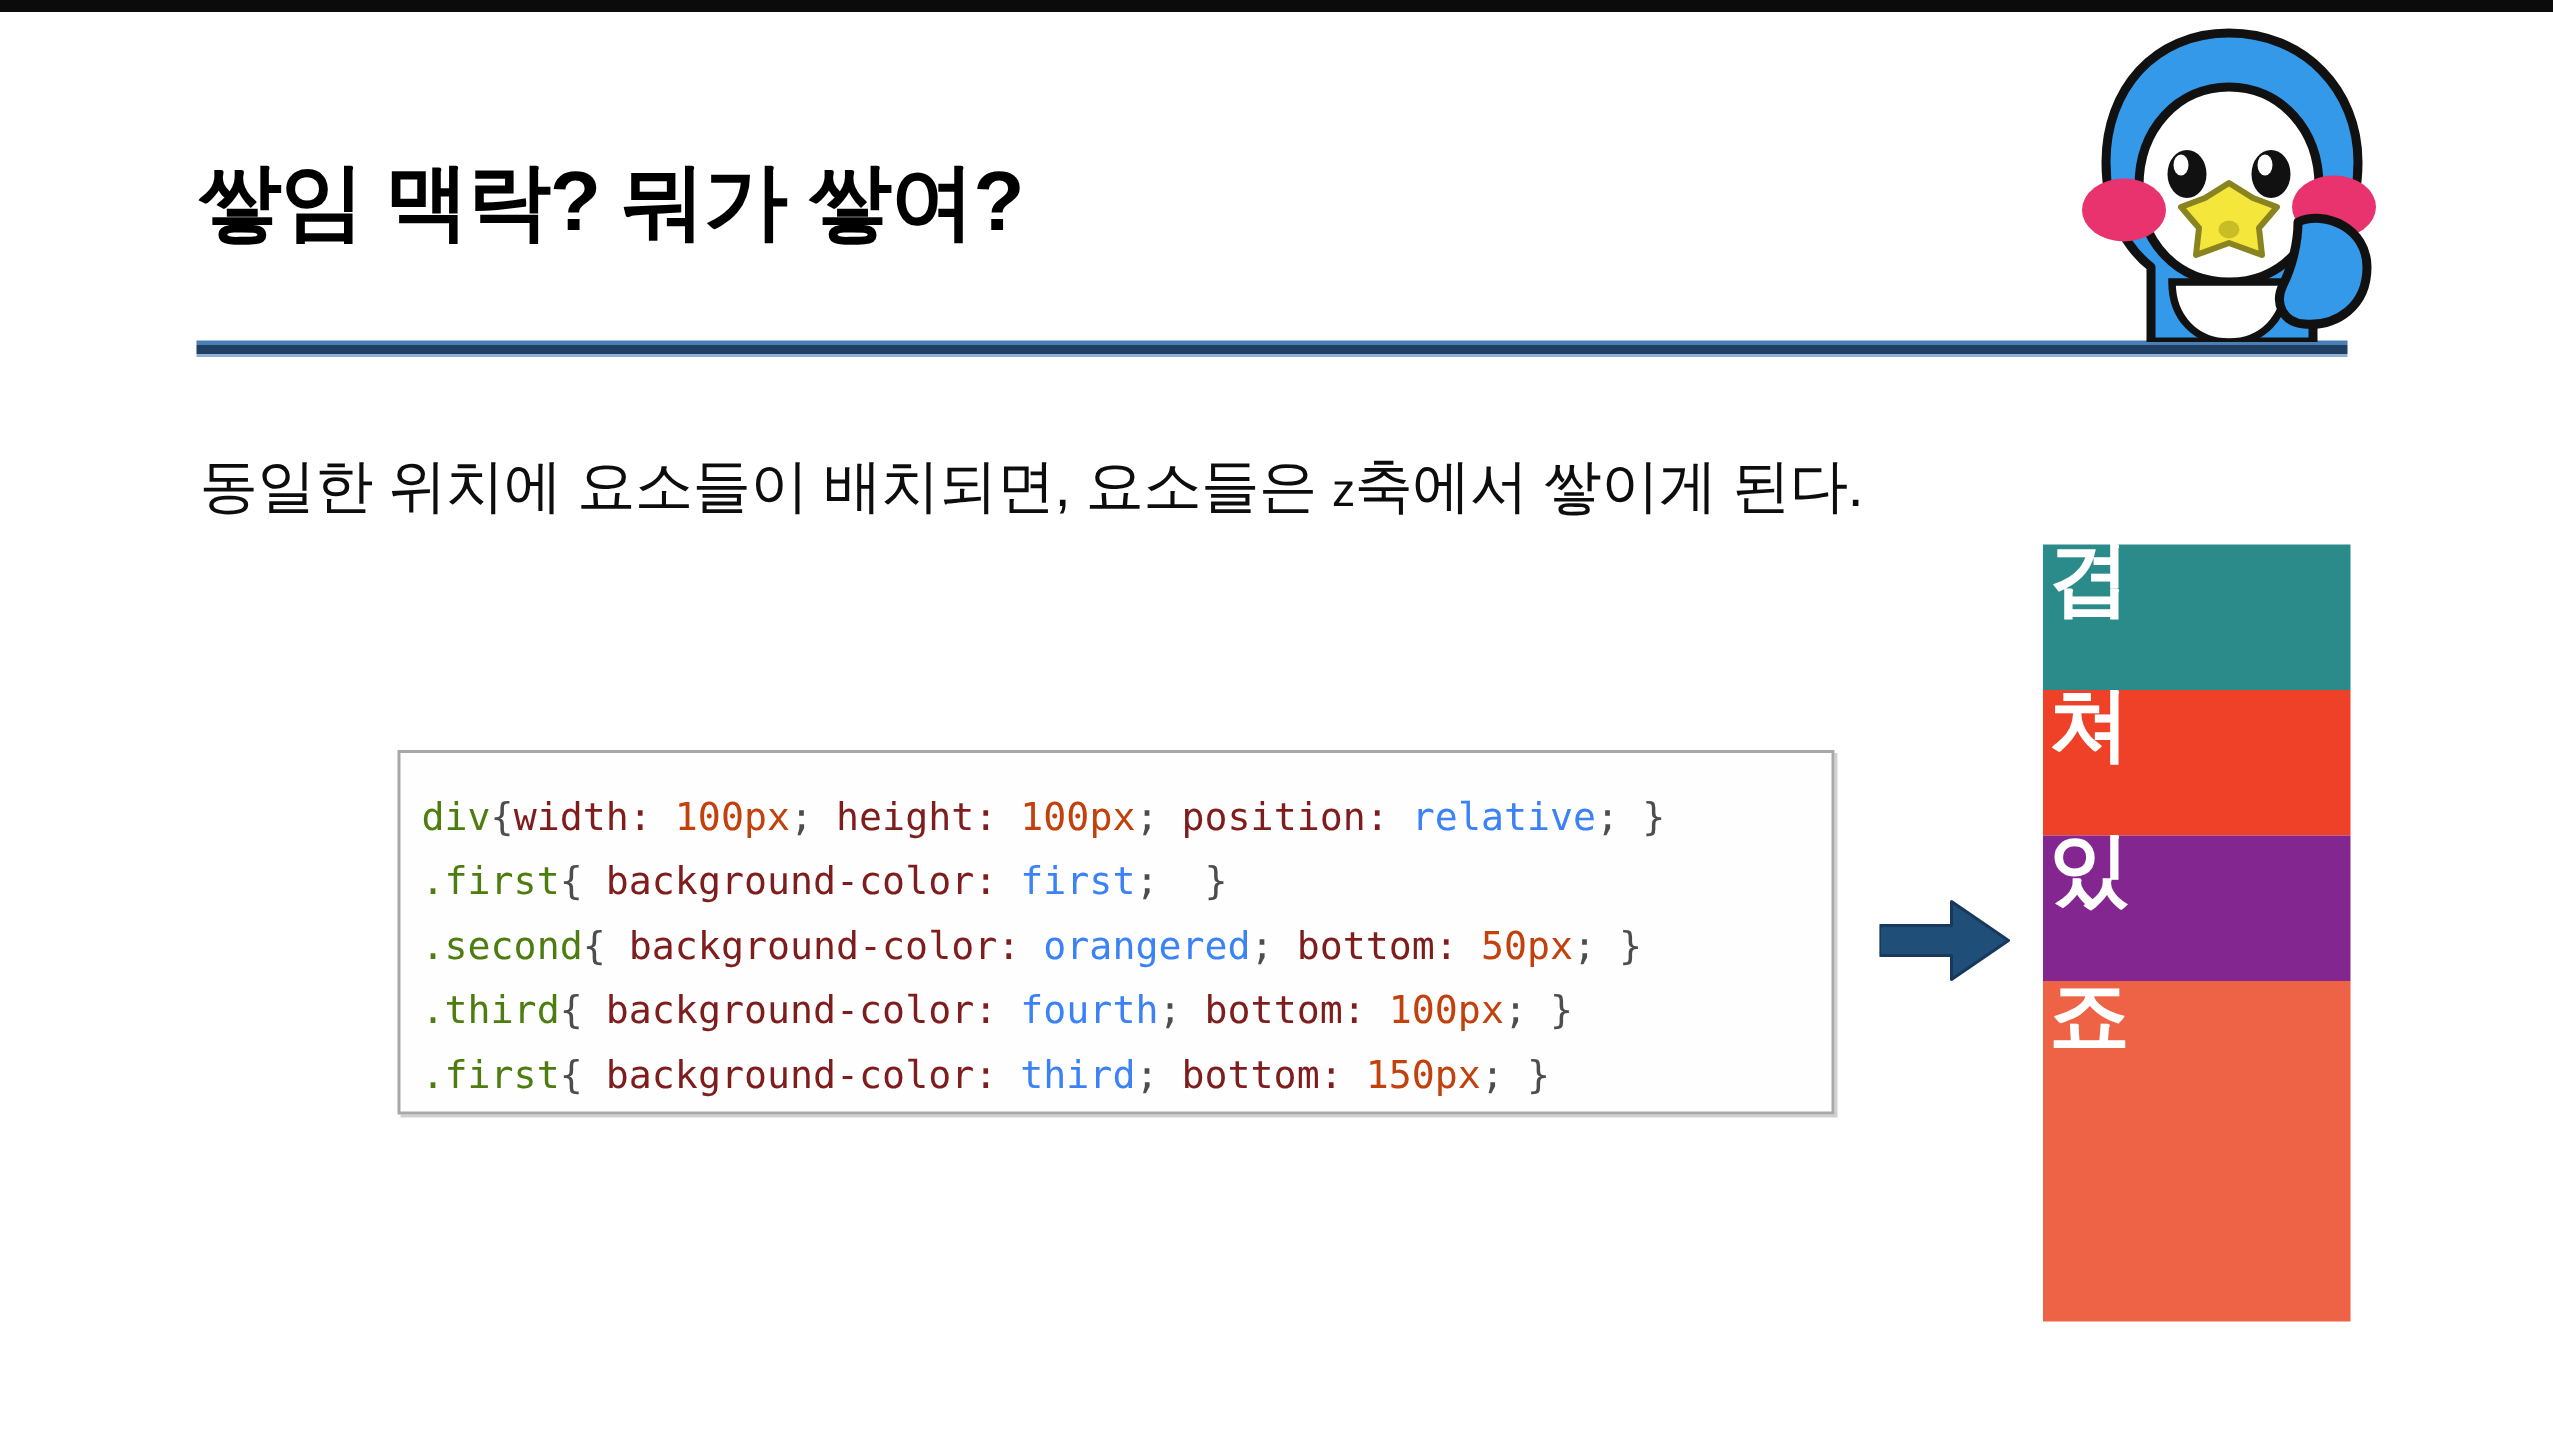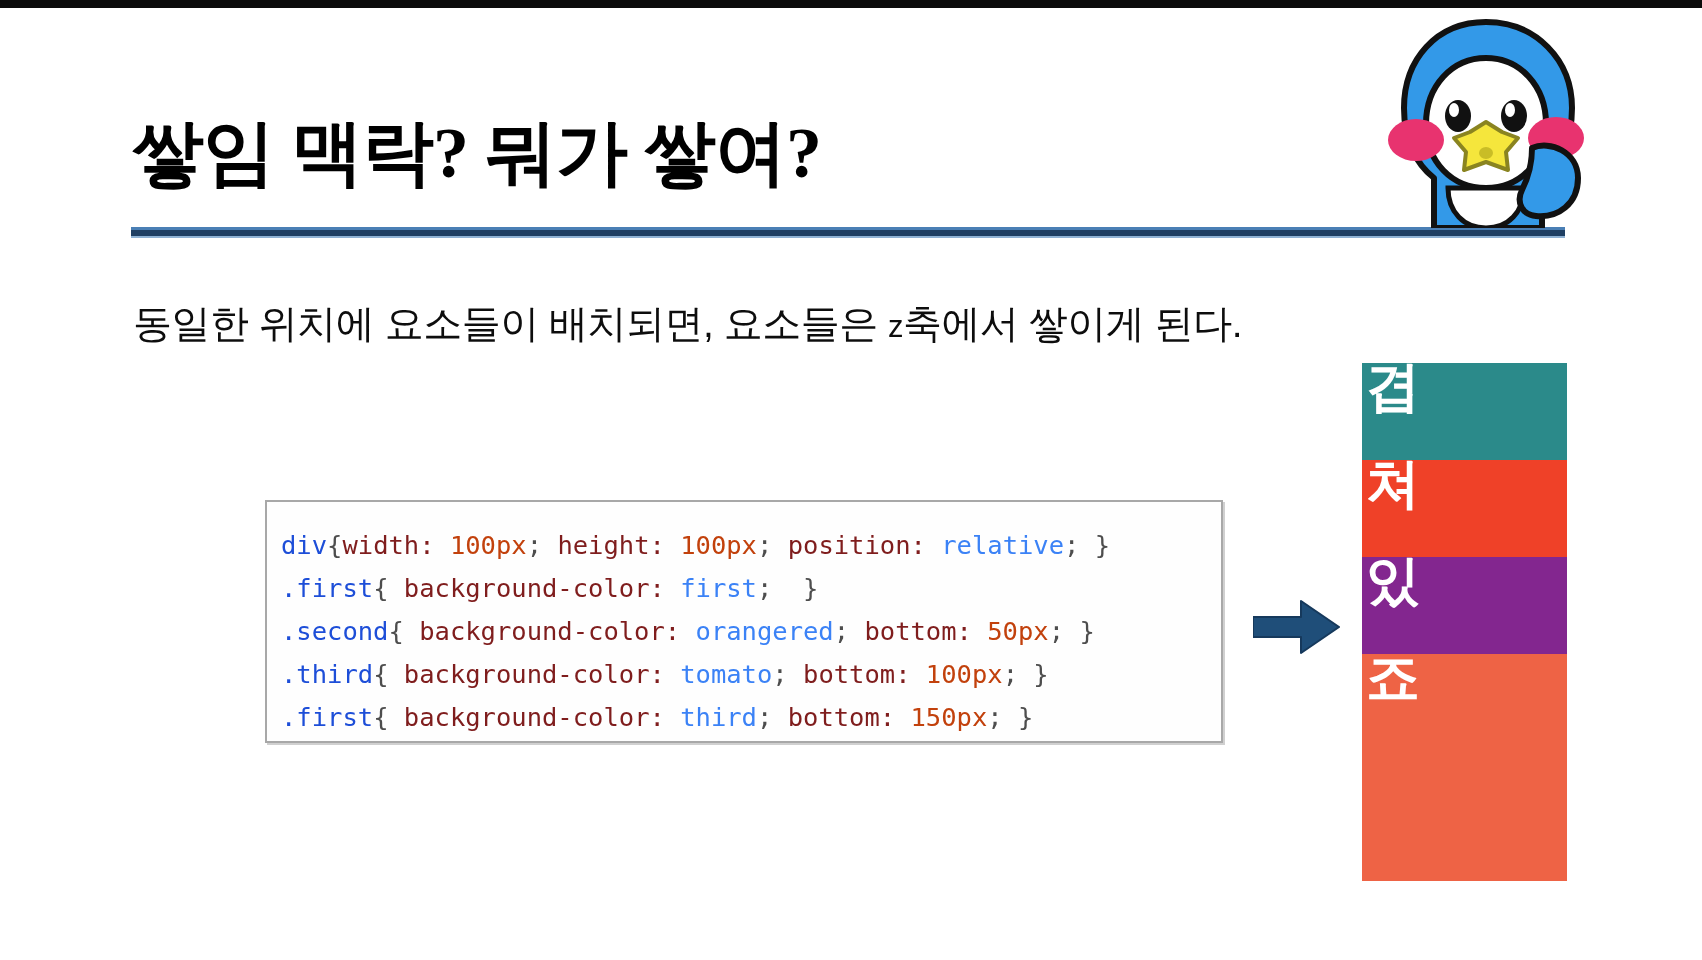--- a/index.html
+++ b/index.html
@@ -29,27 +29,26 @@
     height: 8px;
     background: #0b0b0b;
   }
 
   
   .title {
     position: absolute;
     left: 132px;
     top: 62px;
     width: 1100px;
-    font-size: 72px;
+    font-size: 56px;
     font-weight: 700;
     line-height: 1.22;
     letter-spacing: -1px;
     color: #000000;
     white-space: nowrap;
-    font-family: Liberation Serif, serif;
   }
 
   
   .divider {
     position: absolute;
     left: 131px;
     top: 227px;
     width: 1434px;
     height: 11px;
   }
@@ -106,21 +105,21 @@
     box-sizing: border-box;
     padding: 22px 0 0 14px;
   }
   .code-line {
     font-family: "DejaVu Sans Mono", "Liberation Mono", monospace;
     font-size: 25.5px;
     line-height: 43px;
     white-space: pre;
     letter-spacing: 0px;
   }
-  .tk-sel   { color: #1d4ed8; }   
+  .tk-sel   { color: #4d7c0f; }   
   .tk-punc  { color: #4d4d4d; }   
   .tk-prop  { color: #7f1d1d; }   
   .tk-num   { color: #c2410c; }   
   .tk-kw    { color: #3b82f6; }   
 
   
   .arrow {
     position: absolute;
     left: 1253px;
     top: 599px;
@@ -181,21 +180,21 @@
   </div>
 
   <p class="subtitle">
     <span>동일한 위치에 요소들이 배치되면, 요소들은 </span><span class="z-small">z</span><span>축에서 쌓이게 된다.</span>
   </p>
 
   <div class="code-box" id="code-box">
       <div class="code-line"><span class="tk-sel">div</span><span class="tk-punc">{</span><span class="tk-prop">width: </span><span class="tk-num">100px</span><span class="tk-punc">; </span><span class="tk-prop">height: </span><span class="tk-num">100px</span><span class="tk-punc">; </span><span class="tk-prop">position: </span><span class="tk-kw">relative</span><span class="tk-punc">; }</span></div>
       <div class="code-line"><span class="tk-sel">.first</span><span class="tk-punc">{ </span><span class="tk-prop">background-color: </span><span class="tk-kw">first</span><span class="tk-punc">;  }</span></div>
       <div class="code-line"><span class="tk-sel">.second</span><span class="tk-punc">{ </span><span class="tk-prop">background-color: </span><span class="tk-kw">orangered</span><span class="tk-punc">; </span><span class="tk-prop">bottom: </span><span class="tk-num">50px</span><span class="tk-punc">; }</span></div>
-      <div class="code-line"><span class="tk-sel">.third</span><span class="tk-punc">{ </span><span class="tk-prop">background-color: </span><span class="tk-kw">tomato</span><span class="tk-punc">; </span><span class="tk-prop">bottom: </span><span class="tk-num">100px</span><span class="tk-punc">; }</span></div>
+      <div class="code-line"><span class="tk-sel">.third</span><span class="tk-punc">{ </span><span class="tk-prop">background-color: </span><span class="tk-kw">fourth</span><span class="tk-punc">; </span><span class="tk-prop">bottom: </span><span class="tk-num">100px</span><span class="tk-punc">; }</span></div>
       <div class="code-line"><span class="tk-sel">.first</span><span class="tk-punc">{ </span><span class="tk-prop">background-color: </span><span class="tk-kw">third</span><span class="tk-punc">; </span><span class="tk-prop">bottom: </span><span class="tk-num">150px</span><span class="tk-punc">; }</span></div>
     </div>
 
   <div class="arrow">
     <svg viewBox="0 0 88 56" width="88" height="56" aria-hidden="true">
       <path d="M0 18 L48 18 L48 2 L86 28 L48 54 L48 38 L0 38 Z" fill="#1f4e79" stroke="#16395c" stroke-width="2" stroke-linejoin="round"></path>
     </svg>
   </div>
 
   <div class="stack" id="stack">

